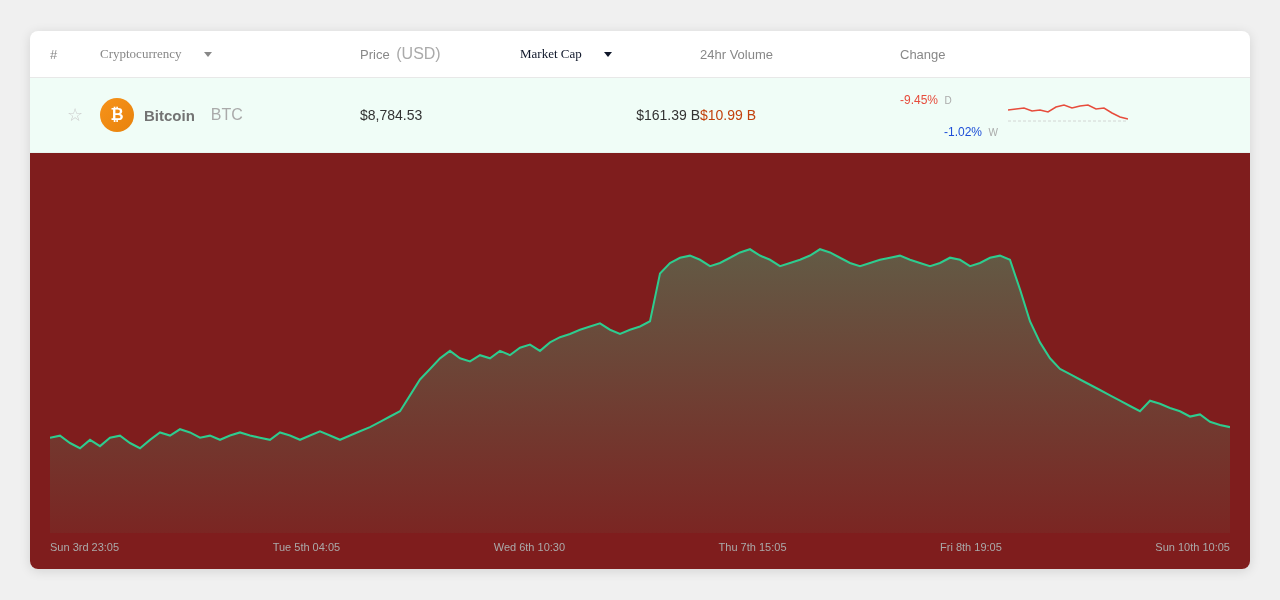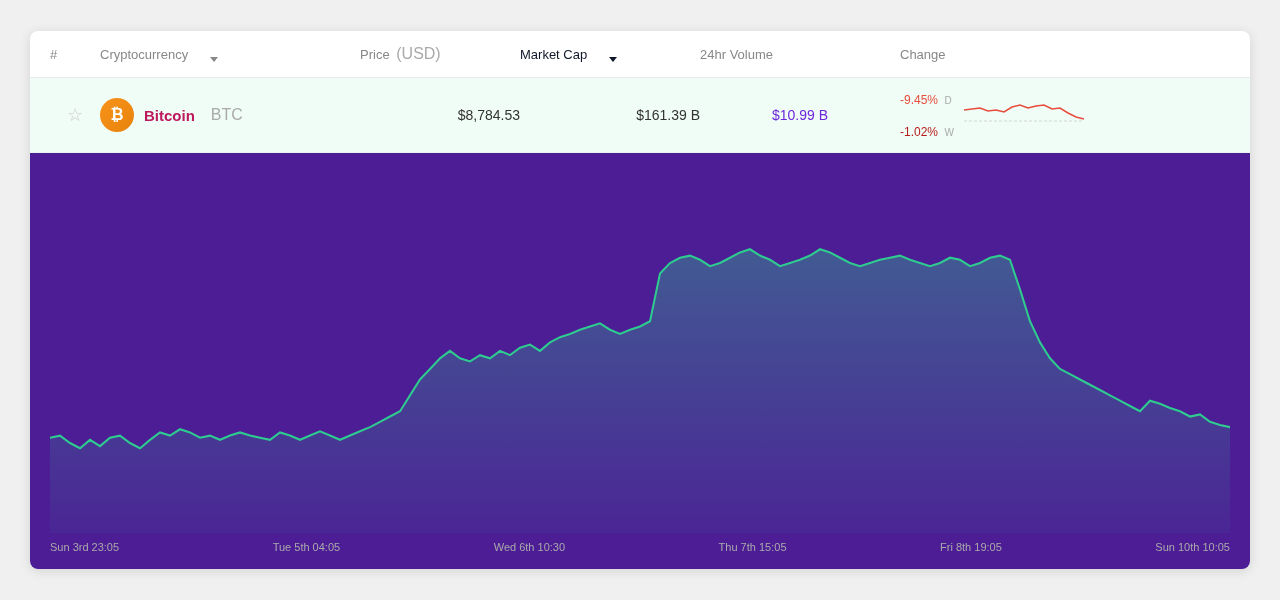--- a/index.html
+++ b/index.html
@@ -27,22 +27,23 @@
       align-items: center;
     }
     .col-header {
       font-size: 13px;
       color: #888;
       font-weight: 500;
     }
     .col-header.sortable {
       cursor: pointer;
       display: flex;
-      align-items: flex-end;
+      align-items: center;
       gap: 22px;
+      font-family: Liberation Serif, serif;
     }
     .col-header.active {
       color: #0f172a;
     }
     .chevron-down {
       display: inline-block;
       width: 0;
       height: 0;
       border-left: 4px solid transparent;
       border-right: 4px solid transparent;
@@ -82,77 +83,76 @@
       align-items: center;
       justify-content: center;
       color: white;
       font-weight: bold;
       font-size: 16px;
       flex-shrink: 0;
     }
     .coin-name {
       font-weight: 600;
       font-size: 15px;
-      color: #be185d;
+      color: #737373;
     }
     .coin-symbol {
       font-size: 16px;
       color: #aaa;
       margin-left: 6px;
     }
     .price-cell {
       font-size: 14px;
       color: #333;
       font-weight: 500;
-      text-align: right;
     }
     .mcap-cell {
       font-size: 14px;
       color: #333;
       text-align: right;
     }
     .volume-cell {
       font-size: 14px;
-      color: #6d28d9;
-      text-align: center;
+      color: #c2410c;
     }
     .change-cell {
       display: flex;
       align-items: center;
       gap: 10px;
     }
     .change-values {
       display: flex;
       flex-direction: column;
       gap: 14px;
     }
     .change-d {
       font-size: 12px;
       color: #e74c3c;
       font-weight: 500;
     }
     .change-w {
       font-size: 12px;
-      color: #b91c1c;
-      font-weight: 500;
+      color: #1d4ed8;
+      font-weight: 500;
+      margin-left: 44px;
     }
     .change-label {
       font-size: 10px;
       color: #aaa;
       margin-left: 2px;
     }
     
     .mini-chart {
       width: 120px;
       height: 40px;
     }
     
     .chart-container {
       padding: 20px 20px 0 20px;
-      background: #4c1d95;
+      background: #7f1d1d;
     }
     .main-chart-wrapper {
       position: relative;
       height: 360px;
       width: 100%;
     }
     .main-chart-svg {
       width: 100%;
       height: 100%;
     }

